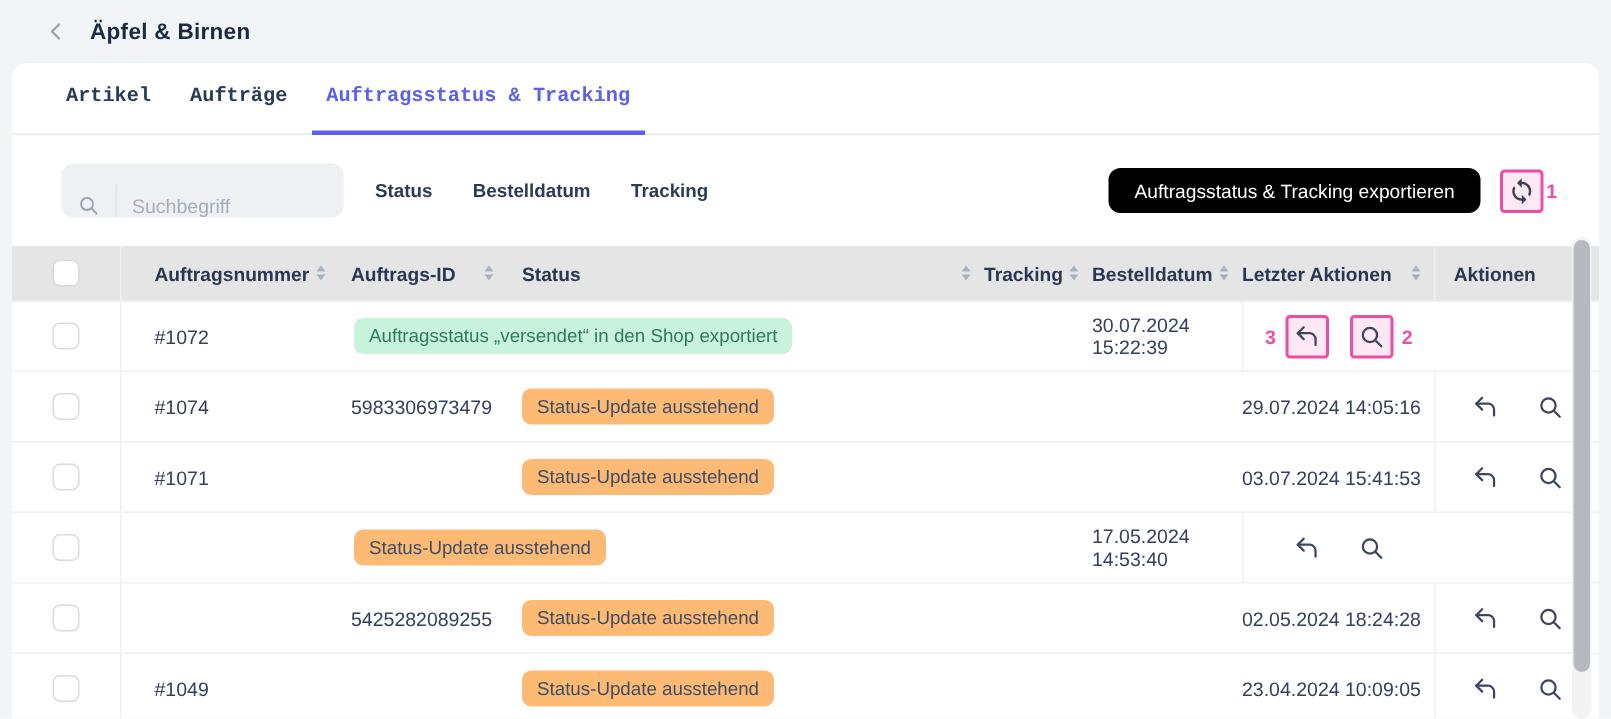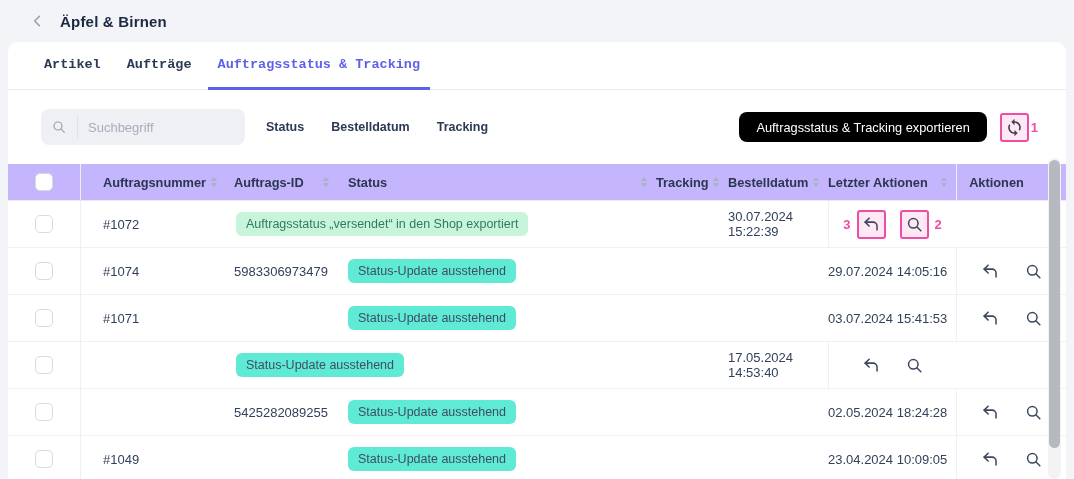--- a/index.html
+++ b/index.html
@@ -18,56 +18,56 @@
   
   .card { position:absolute; top:42px; left:8px; right:8px; bottom:0; background:#ffffff; border-radius:10px 10px 0 0; overflow:hidden; }
 
   
   .tabs { display:flex; gap:6px; height:48px; padding-left:26px; border-bottom:1px solid #e8eaf0; align-items:stretch; }
   .tab { display:flex; align-items:center; padding:0 10px; margin-bottom:-1px; border-bottom:3px solid transparent; font-size:13.5px; font-weight:700; color:#2b3a55; cursor:pointer;font-family:Liberation Mono, monospace; }
   .tab.active { color:#5d60e8; border-bottom-color:#5d60e8; }
 
   
   .toolbar { display:flex; align-items:center; height:74px; padding:0 26px 0 33px; }
-  .searchbox { display:flex; align-items:center; width:204px; height:36px; background:#eef0f4; border-radius:8px; overflow:hidden; }
+  .searchbox { display:flex; align-items:flex-end; width:188px; height:36px; background:#eef0f4; border-radius:8px; overflow:hidden; }
   .searchbox .s-icon { width:36px; display:flex; align-items:center; justify-content:center; color:#98a1b3; flex:none; }
   .searchbox .s-div { width:1px; height:22px; background:#dde1e8; flex:none; }
   .searchbox input { flex:1; min-width:0; border:0; outline:0; background:transparent; padding:0 10px; font-size:13px; font-family:inherit; color:#33415c; }
   .searchbox input::placeholder { color:#a6aebc; }
   .filters { display:flex; gap:27px; margin-left:21px; }
   .filter { font-size:12.5px; font-weight:600; color:#2c3a55; cursor:pointer; }
   .toolbar .spacer { flex:1; }
   .export-btn { height:30px; padding:0 17px; background:#000000; color:#fff; border:0; border-radius:8px; font-size:12.8px; font-family:inherit; cursor:pointer; }
   .icon-btn { display:flex; align-items:center; justify-content:center; color:#3e3e55; cursor:pointer; background:none; border:0; padding:0; }
 
   
   .ann-box { display:inline-flex; align-items:center; justify-content:center; padding:3px; border:2px solid #ee4da4; background:rgba(238,77,164,.13); border-radius:3px; }
   .ann-num { color:#ee4da4; font-size:13px; font-weight:700; padding:0 2px; }
 
   
   .grid-row { display:grid; grid-template-columns:73px 145px 112px 318px 72px 100px 128px minmax(0,1fr); align-items:center; }
-  .thead { height:37px; border-bottom:1px solid #e9ebf0; background:#c4b5fd; font-size:12.8px; font-weight:700; color:#2a3752; }
+  .thead { height:37px; border-bottom:1px solid #e9ebf0; background:#e5e5e5; font-size:12.8px; font-weight:700; color:#2a3752; }
   .th { display:flex; align-items:center; height:100%; }
   .th .lbl { white-space:nowrap; }
   .sort { display:inline-flex; flex-direction:column; gap:2px; margin-left:auto; margin-right:9px; cursor:pointer; }
   .sort i { width:0; height:0; border-left:3.5px solid transparent; border-right:3.5px solid transparent; }
   .sort .up { border-bottom:4px solid #a9b2c0; }
   .sort .dn { border-top:4px solid #a9b2c0; }
   .c1 { justify-content:center; border-right:1px solid #eef0f4; }
   .c2 { padding-left:22px; }
   .c3 { padding-left:8px;gap:18px; }
   .c4 { padding-left:10px; }
   .c8 { border-left:1px solid #eef0f4; justify-content:center; gap:14px; }
   .th.c8 { justify-content:center; padding-right:30px; }
   .row { height:47px; border-bottom:1px solid #eef0f4; font-size:13px; color:#33415c; }
   .row > div { display:flex; align-items:center; height:100%; }
   .checkbox { width:18px; height:18px; border:1px solid #d6dae1; border-radius:5px; background:#fff; cursor:pointer; }
   .badge { display:inline-block; padding:5px 10px; border-radius:6px; font-size:12.5px; white-space:nowrap; }
   .badge.success { background:#c9f4dc; color:#2e7c59; }
-  .badge.pending { background:#5eead4; color:#414d63; }
+  .badge.pending { background:#fdba74; color:#414d63; }
   .act-icon { color:#3c4660; }
 
   
   .vscroll { position:absolute; top:116px; bottom:0; right:5px; width:13px; background:#f3f3f5; border-radius:7px; }
   .vscroll .thumb { position:absolute; top:2px; left:1px; width:11px; height:288px; background:#b6b9bf; border-radius:6px; cursor:grab; }
 </style>
 </head>
 <body>
 
 <div class="page-header">

